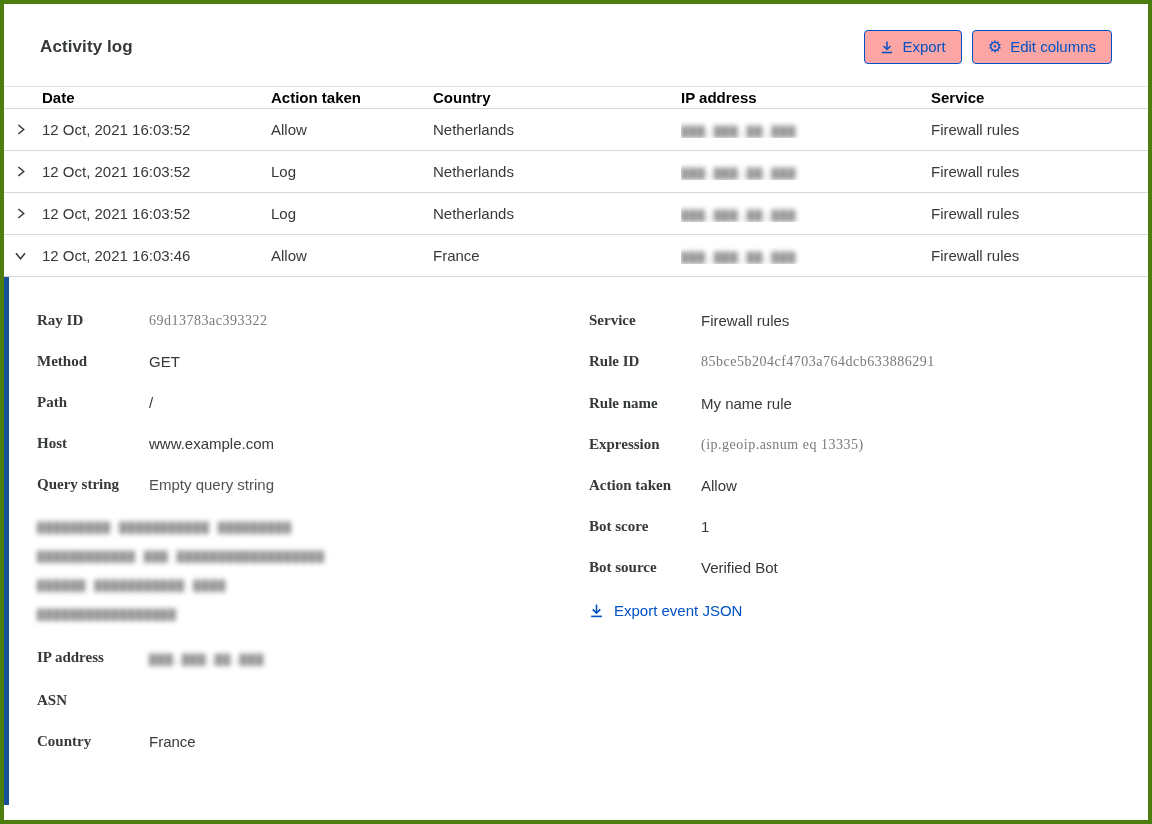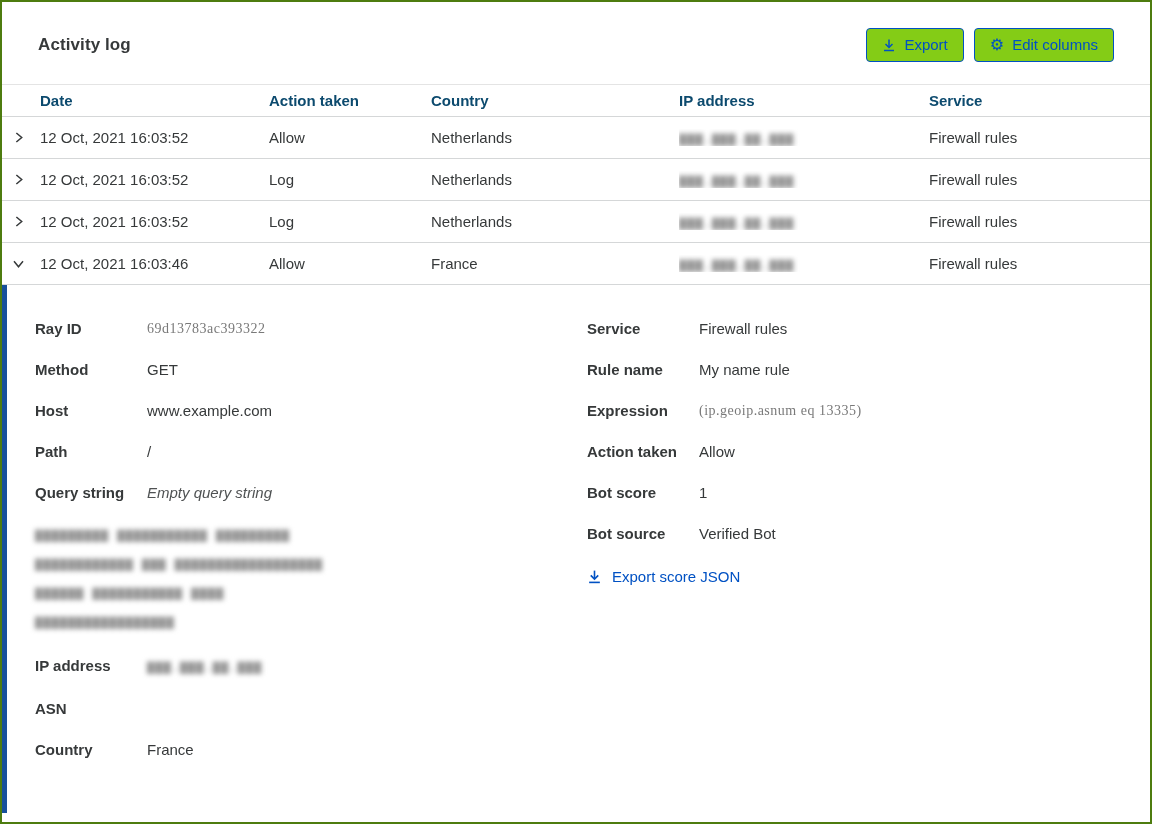--- a/index.html
+++ b/index.html
@@ -7,61 +7,61 @@
   body {
     font-family: "Liberation Sans", "DejaVu Sans", sans-serif;
     color: #36393a;
     font-size: 15px;
   }
   .card {
     position: relative;
     width: 1152px;
     height: 824px;
     background: #fff;
-    border: 2px solid #4d7c0f;
+    border: 4px solid #4d7c0f;
     overflow: hidden;
   }
   
   .toolbar {
     display: flex;
     justify-content: space-between;
     align-items: center;
     padding: 26px 36px 22px 36px;
   }
   .page-title { font-size: 17px; font-weight: 700; color: #36393a; letter-spacing: .1px; }
   .toolbar-buttons { display: flex; gap: 10px; }
   .btn {
     display: inline-flex;
     align-items: center;
     gap: 8px;
-    background: #84cc16;
+    background: #fca5a5;
     border: 1px solid #0051c3;
     color: #0051c3;
     border-radius: 4px;
     padding: 7px 15px;
     font-size: 15px;
     font-family: inherit;
     cursor: pointer;
     line-height: 18px;
   }
   .btn svg, .link svg { display: block; }
   .gear-glyph { font-size: 16px; line-height: 16px; color: #0051c3; }
   
   .grid-row {
     display: grid;
     grid-template-columns: 38px 229px 162px 248px 250px 1fr;
     align-items: center;
   }
   .thead {
-    height: 33px;
+    height: 23px;
     border-top: 1px solid #e4e4e4;
     border-bottom: 1px solid #d5d7d8;
     font-weight: 700;
     font-size: 15px;
-    color: #0c4a6e;
+    color: #000000;
   }
   .trow {
     height: 42px;
     border-bottom: 1px solid #d5d7d8;
     cursor: pointer;
     background: #fff;
   }
   .chev-cell { display: flex; justify-content: center; align-items: center; padding-right: 6px; }
   .cell { padding-right: 8px; white-space: nowrap; overflow: hidden; }
   
@@ -77,30 +77,30 @@
   .detail {
     border-left: 5px solid #17509b;
     min-height: 528px;
     padding: 31px 36px 10px 28px;
     display: flex;
     align-items: flex-start;
   }
   .detail-col-left  { width: 552px; flex-shrink: 0; }
   .detail-col-right { flex: 1; }
   .detail-row { display: flex; margin-bottom: 16px; line-height: 25px; }
-  .detail-label { width: 112px; flex-shrink: 0; font-weight: 700; font-size: 15px; color: #36393a; }
+  .detail-label { width: 112px; flex-shrink: 0; font-weight: 700; font-size: 15px; color: #36393a; font-family: Liberation Serif, serif; }
   .detail-value { font-size: 15px; color: #36393a; }
   .mono {
     font-family: Liberation Serif, serif;
     font-size: 14px;
     color: #797979;
     letter-spacing: .5px;
   }
   .wrap-narrow { max-width: 272px; word-break: break-all; line-height: 26px; }
-  .italic { font-style: italic; color: #4f5253; }
+  .italic { color: #4f5253; }
   .ua-lines .blur { display: block; line-height: 29px; }
   .link {
     display: inline-flex;
     align-items: center;
     gap: 10px;
     color: #0051c3;
     font-size: 15px;
     cursor: pointer;
     text-decoration: none;
     margin-top: 6px;
@@ -197,26 +197,26 @@
     <div class="detail-col-left">
       <div class="detail-row">
         <div class="detail-label">Ray ID</div>
         <div class="detail-value mono">69d13783ac393322</div>
       </div>
       <div class="detail-row">
         <div class="detail-label">Method</div>
         <div class="detail-value">GET</div>
       </div>
       <div class="detail-row">
+        <div class="detail-label">Path</div>
+        <div class="detail-value">/</div>
+      </div>
+      <div class="detail-row">
         <div class="detail-label">Host</div>
         <div class="detail-value">www.example.com</div>
-      </div>
-      <div class="detail-row">
-        <div class="detail-label">Path</div>
-        <div class="detail-value">/</div>
       </div>
       <div class="detail-row">
         <div class="detail-label">Query string</div>
         <div class="detail-value italic">Empty query string</div>
       </div>
       <div class="detail-row">
         <div class="detail-value ua-lines">
           <span class="blur">▇▇▇▇▇▇▇▇▇ ▇▇▇▇▇▇▇▇▇▇▇ ▇▇▇▇▇▇▇▇▇</span>
           <span class="blur">▇▇▇▇▇▇▇▇▇▇▇▇ ▇▇▇ ▇▇▇▇▇▇▇▇▇▇▇▇▇▇▇▇▇▇</span>
           <span class="blur">▇▇▇▇▇▇ ▇▇▇▇▇▇▇▇▇▇▇ ▇▇▇▇</span>
@@ -233,20 +233,24 @@
       <div class="detail-row">
         <div class="detail-label">Country</div>
         <div class="detail-value">France</div>
       </div>
     </div>
 
     <div class="detail-col-right">
       <div class="detail-row">
         <div class="detail-label">Service</div>
         <div class="detail-value">Firewall rules</div>
+      </div>
+      <div class="detail-row">
+        <div class="detail-label">Rule ID</div>
+        <div class="detail-value mono wrap-narrow">85bce5b204cf4703a764dcb633886291</div>
       </div>
       <div class="detail-row">
         <div class="detail-label">Rule name</div>
         <div class="detail-value">My name rule</div>
       </div>
       <div class="detail-row">
         <div class="detail-label">Expression</div>
         <div class="detail-value mono">(ip.geoip.asnum eq 13335)</div>
       </div>
       <div class="detail-row">
@@ -262,19 +266,19 @@
         <div class="detail-value">Verified Bot</div>
       </div>
       <a class="link">
         <span>
           <svg width="15" height="15" viewBox="0 0 14 14" fill="none" stroke="#0051c3" stroke-width="1.5">
             <path d="M7 1.5 V9"></path>
               <path d="M3.5 6 L7 9.5 L10.5 6"></path>
               <path d="M2 12.5 H12"></path>
           </svg>
         </span>
-        <span>Export score JSON</span>
+        <span>Export event JSON</span>
       </a>
     </div>
 
   </div>
 
 </div>
 
 </body></html>

